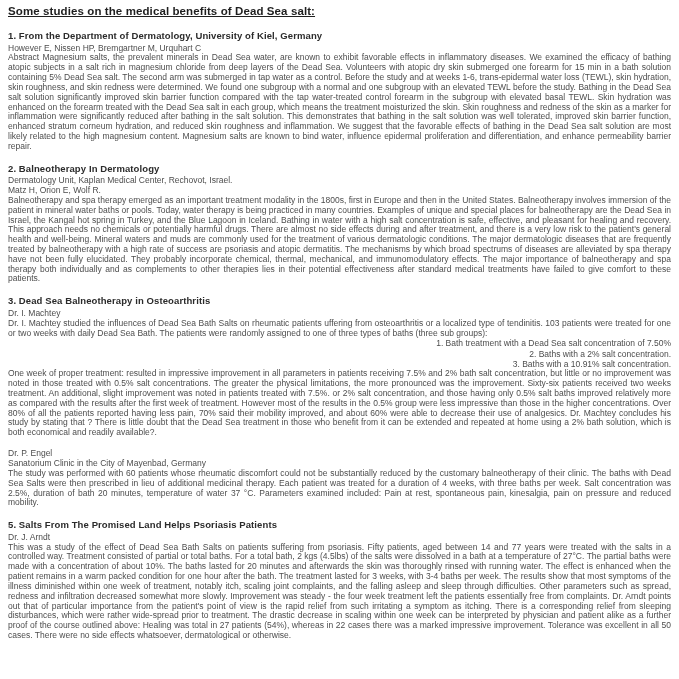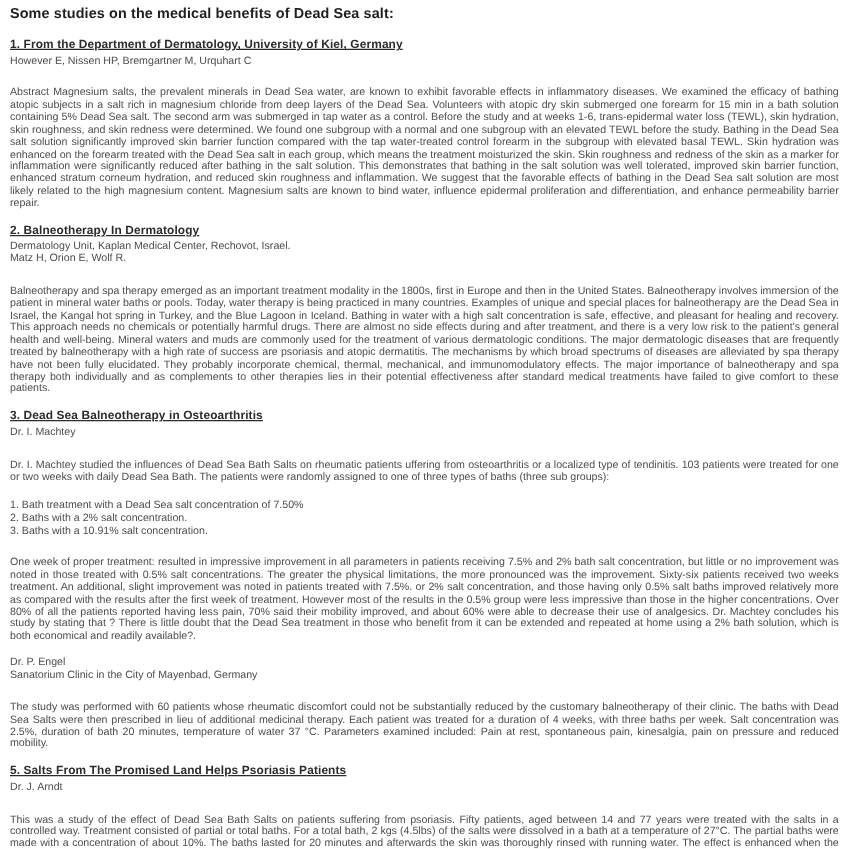--- a/index.html
+++ b/index.html
@@ -11,45 +11,45 @@
     font-family: "Liberation Sans", "DejaVu Sans", sans-serif;
     color: #4d4d4d;
     padding: 5px 8px 4px 8px;
   }
   .doc-title {
     font-size: 11.5px;
     font-weight: bold;
     color: #1f1f1f;
     margin-bottom: 13px;
     letter-spacing: 0.1px;
+    text-decoration: underline;
   }
   .section { margin-top: 11px; }
   .section:first-of-type { margin-top: 0; }
   .section-heading {
     font-size: 9.5px;
     font-weight: bold;
-    text-decoration: underline;
     color: #2b2b2b;
     margin-bottom: 2.5px;
     letter-spacing: 0.1px;
   }
   .meta-line {
     font-size: 8.5px;
     line-height: 1.17;
     color: #4d4d4d;
   }
   .para {
     font-size: 8.5px;
     line-height: 1.155;
     text-align: justify;
-    margin-top: 16px;
+    margin-top: 0;
     color: #4d4d4d;
   }
   .para.tight { margin-top: 0; }
-  .bath-list { margin-top: 12px; }
+  .bath-list { margin-top: 0; text-align: right; }
   .bath-list .list-item {
     font-size: 8.5px;
     line-height: 1.22;
     color: #4d4d4d;
   }
 </style>
 </head>
 <body>
 
 <div class="doc-title">Some studies on the medical benefits of Dead Sea salt:</div>

